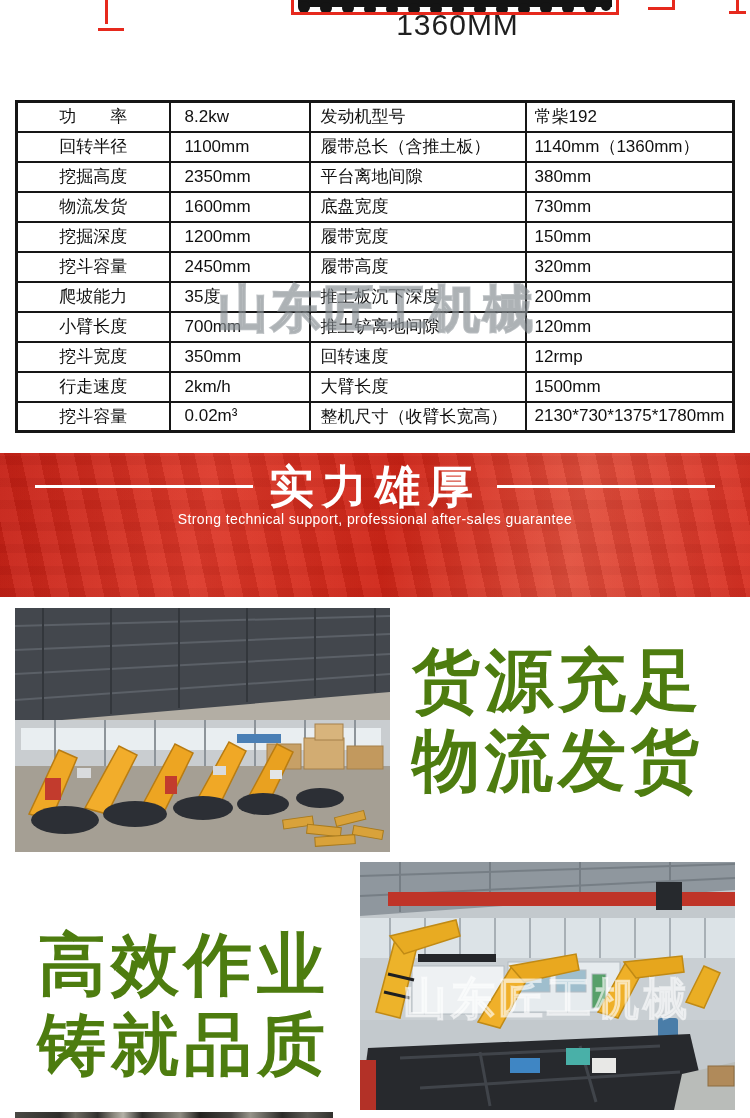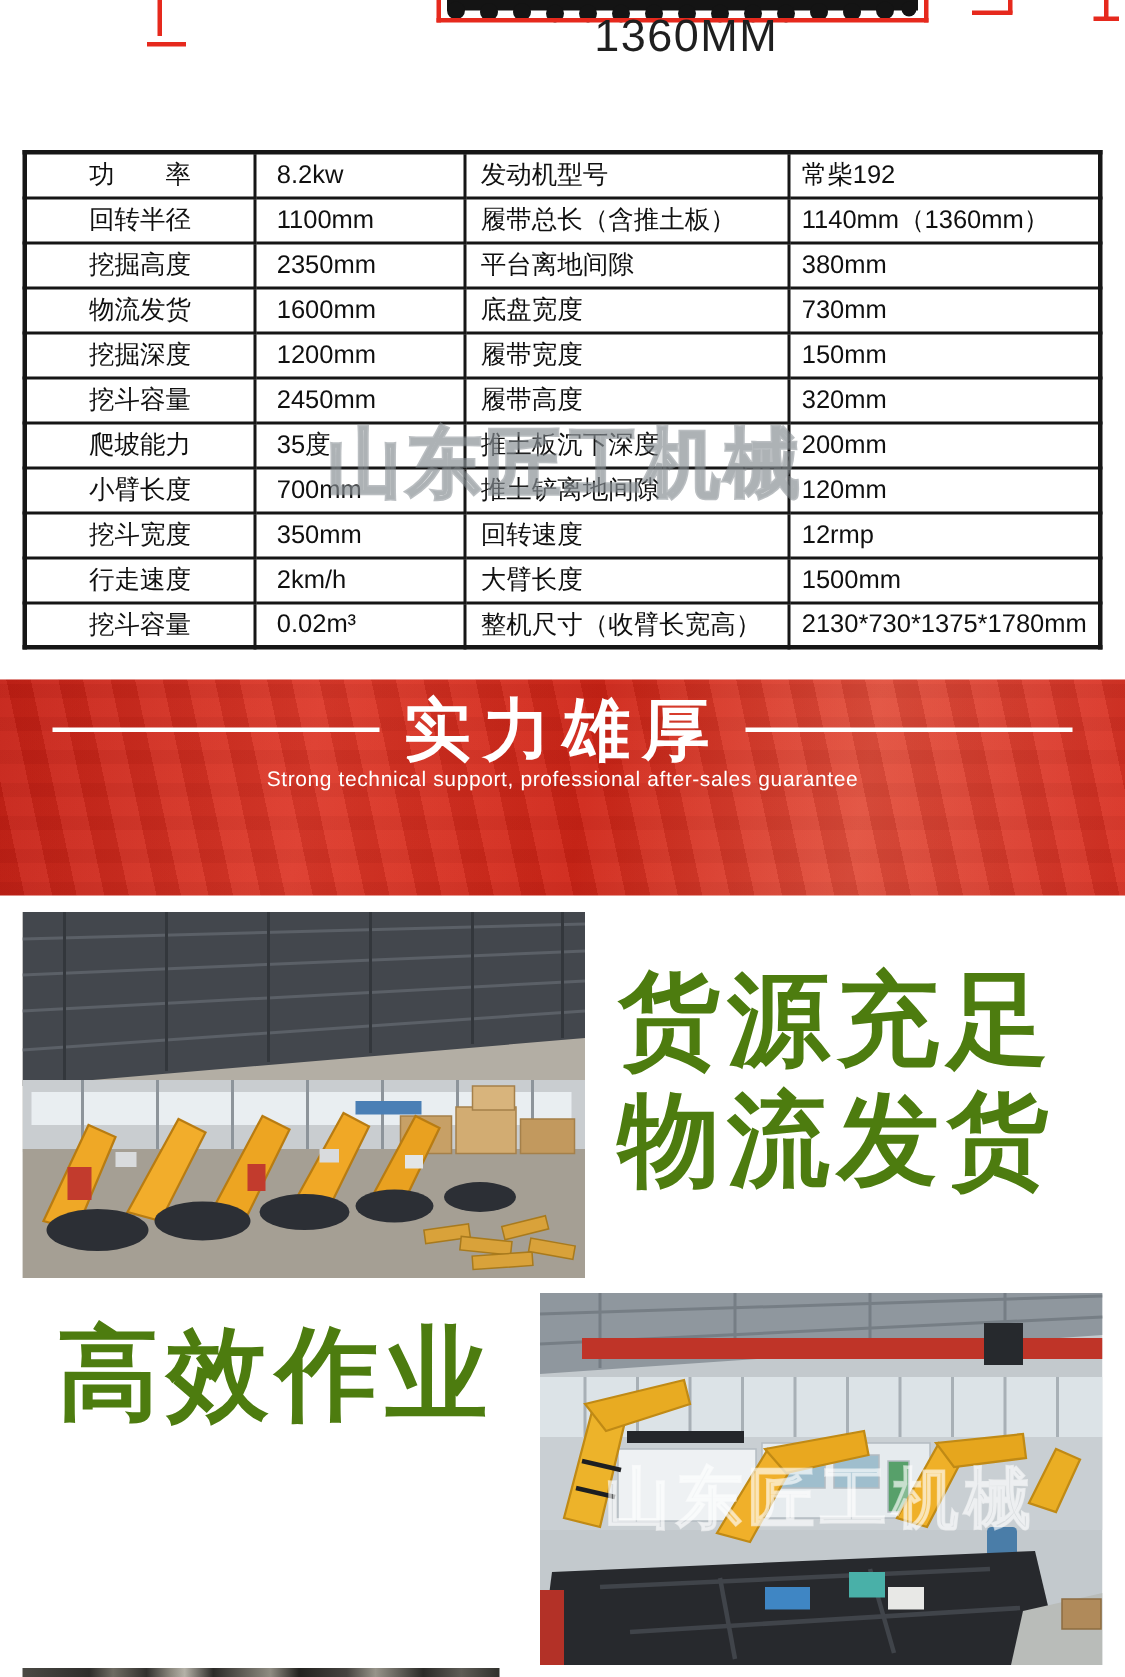--- a/index.html
+++ b/index.html
@@ -53,21 +53,21 @@
   .banner-inner { position:relative; z-index:2; }
   .banner-title-row { display:flex; align-items:center; justify-content:center; gap:16px; margin-top:11px; }
   .banner-rule { height:3px; width:218px; background:#ffffff; }
   .banner-title { font-size:45px; font-weight:bold; color:#ffffff; letter-spacing:8px; line-height:1.0; }
   .banner-subtitle { margin-top:5px; text-align:center; font-size:35px; font-weight:bold; color:#ffffff; letter-spacing:2px; line-height:1.1; }
   .banner-subtitle-en { margin-top:2px; text-align:center; font-size:14px; color:#ffffff; letter-spacing:0.4px; }
 
   
   .promo { position:absolute; font-weight:bold; color:#4d7c0f; font-size:68px; letter-spacing:5px; line-height:80px; white-space:nowrap; }
   .promo-supply { left:412px; top:640px; }
-  .promo-quality { left:38px; top:876px; }
+  .promo-quality { left:38px; top:924px; }
 
   
   .photo { position:absolute; display:block; }
   .photo1 { left:15px; top:608px; }
   .photo2 { left:360px; top:862px; }
 
   .bottom-strip {
     position:absolute; left:15px; top:1112px; width:318px; height:6px;
     background:linear-gradient(90deg,#4a4944 0%,#2e2d2a 14%,#6e6b62 19%,#31302d 26%,#8a877d 31%,#b5b2a8 34%,#2b2a27 40%,#8f8c82 52%,#23221f 58%,#45433f 68%,#97948a 74%,#2b2a27 84%,#5d5b55 92%,#30302c 100%);
   }
@@ -278,20 +278,21 @@
   </g>
 </svg>
 
 <div class="promo promo-supply">
   <div>货源充足</div>
   <div>物流发货</div>
 </div>
 
 <div class="promo promo-quality">
   <div>高效作业</div>
+  <div>铸就品质</div>
 </div>
 
 <svg class="photo photo2" width="375" height="248" viewBox="0 0 375 248">
   <rect width="375" height="248" fill="#c3c9cd"></rect>
 
   <polygon points="0,0 375,0 375,28 0,54" fill="#8f979e"></polygon>
   <g stroke="#767e85" stroke-width="2">
     <line x1="0" y1="14" x2="375" y2="2"></line>
       <line x1="0" y1="34" x2="375" y2="16"></line>
     <line x1="40" y1="0" x2="40" y2="50"></line>

